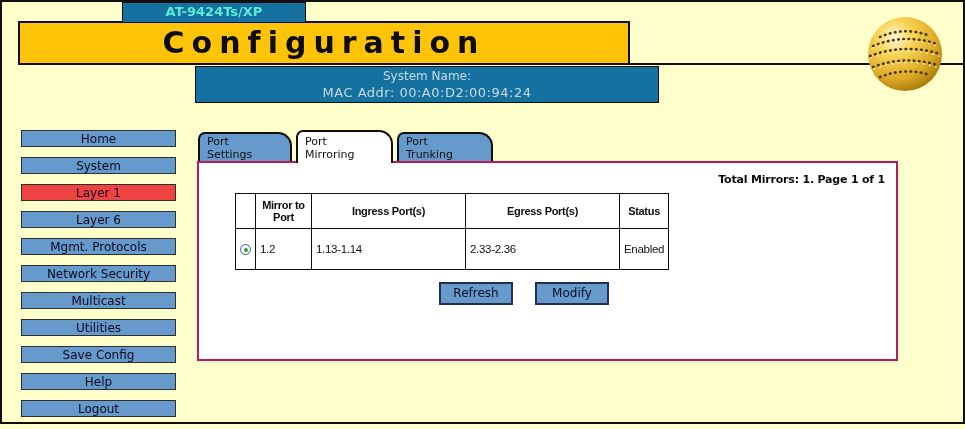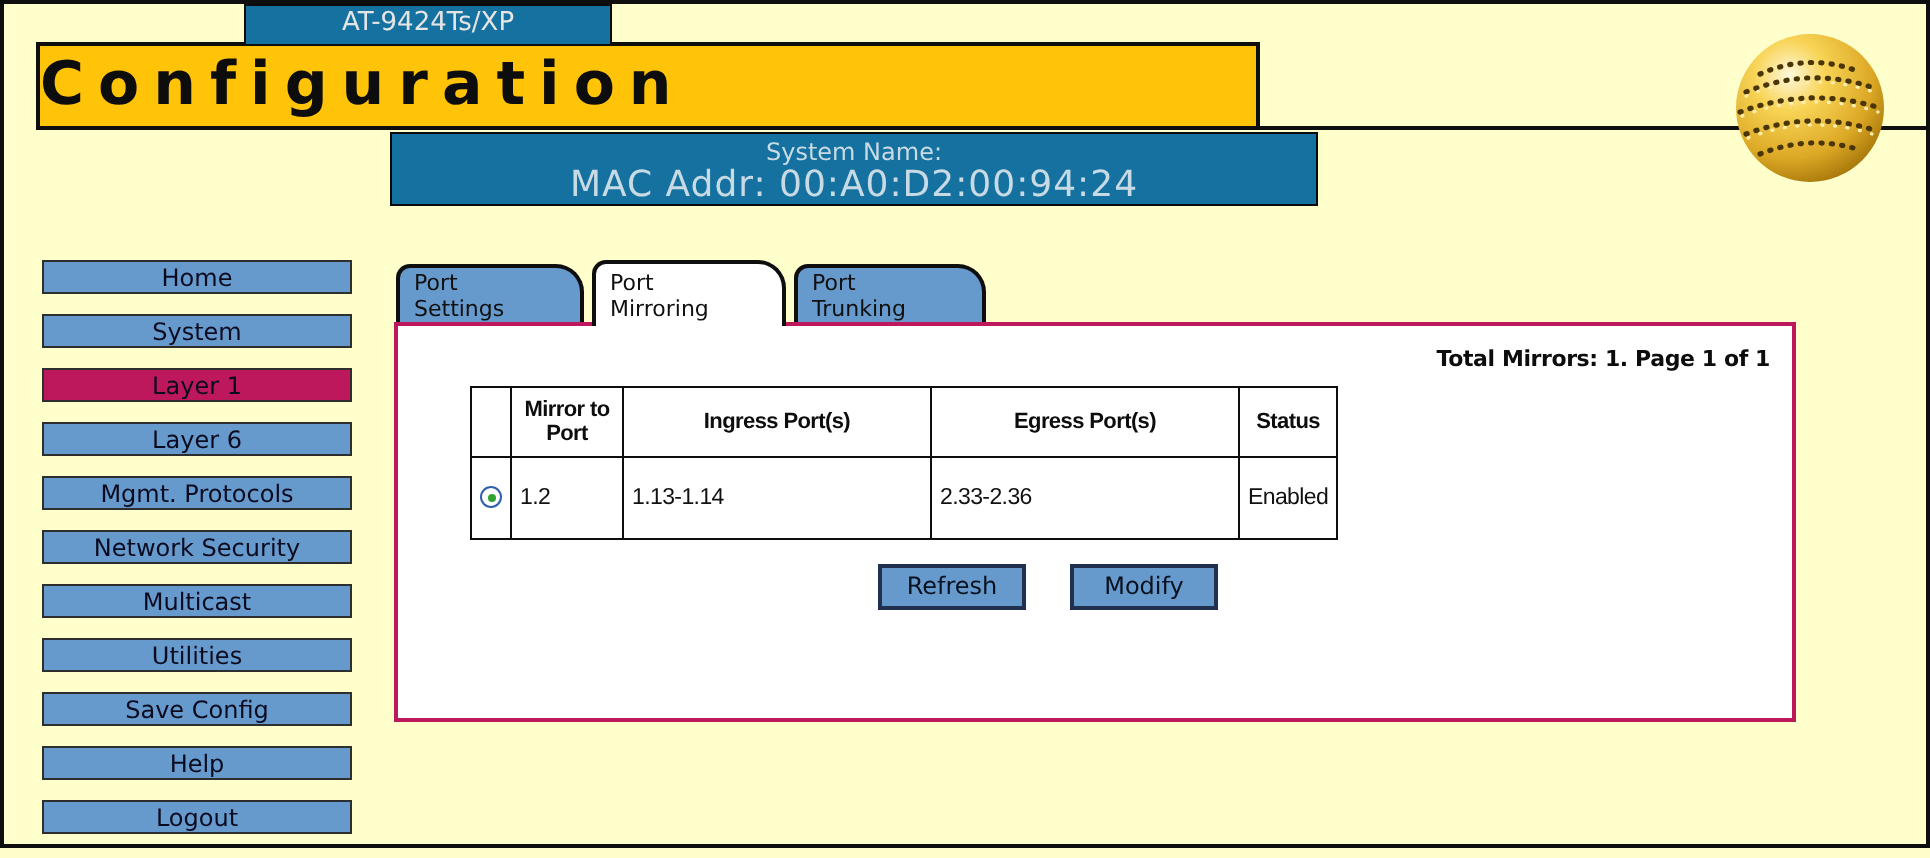--- a/index.html
+++ b/index.html
@@ -4,39 +4,39 @@
 <style>
   * { margin:0; padding:0; box-sizing:border-box; }
   html,body { background:#FFFFCC; }
   body { font-family:"DejaVu Sans","Liberation Sans",sans-serif; }
   .page { position:relative; width:965px; height:429px; background:#FFFFCC; overflow:hidden; }
   .chrome { position:absolute; left:0; top:0; right:0; bottom:5px; border:2px solid #0e0e0e; pointer-events:none; }
 
   
   .model-tab { position:absolute; left:122px; top:2px; width:184px; height:20px;
     background:#15719F; border:1px solid #0a0a0a; border-bottom:none;
-    color:#e5e5e5; font-size:13px; text-align:center; line-height:18px; z-index:4; }
+    color:#5eead4; font-size:13px; text-align:center; line-height:18px; z-index:4;font-weight:bold; }
   .banner { position:absolute; left:18px; top:21px; width:612px; height:44px;
     background:#FFC408; border:2px solid #0e0e0e; z-index:2; }
-  .banner-title { width:100%; text-align:left; font-size:30px; line-height:40px;
+  .banner-title { width:100%; text-align:center; font-size:30px; line-height:40px;
     letter-spacing:7px; font-weight:600; color:#0d0d0d; }
   .header-line { position:absolute; left:628px; top:63px; width:335px; height:2px; background:#0e0e0e; }
   .sys-box { position:absolute; left:195px; top:66px; width:464px; height:37px;
     background:#15719F; border:1px solid #0a0a0a; color:#C8DBE5; text-align:center; z-index:2; }
   .sys-line1 { font-size:12px; line-height:18px; }
-  .sys-line2 { font-size:18px; line-height:16px; letter-spacing:0.5px; }
+  .sys-line2 { font-size:13px; line-height:16px; letter-spacing:0.5px; }
   .globe { position:absolute; left:866px; top:15px; z-index:5; }
 
   
   .sidebar { position:absolute; left:21px; top:130px; width:155px; display:flex;
     flex-direction:column; gap:10px; }
   .side-btn { width:155px; height:17px; background:#6699CC; border:1.5px solid #2e2e2e;
     font-family:"DejaVu Sans",sans-serif; font-size:12px; color:#0b0b20; text-align:center;
     line-height:12px; cursor:pointer; padding:0; }
-  .side-btn.active { background:#be185d; }
+  .side-btn.active { background:#ef4444; }
 
   
   .tabs { position:absolute; left:198px; top:128px; height:33px; display:flex; gap:4px;
     align-items:flex-end; z-index:3; }
   .tab { height:29px; background:#6699CC; border:2px solid #0e0e0e; border-bottom:none;
     border-radius:7px 14px 0 0; padding:1px 0 0 7px; font-size:11px; line-height:13px;
     color:#101010; cursor:pointer; }
   .tab.t0 { width:94px; }
   .tab.t1 { width:97px; }
   .tab.t2 { width:96px; }

